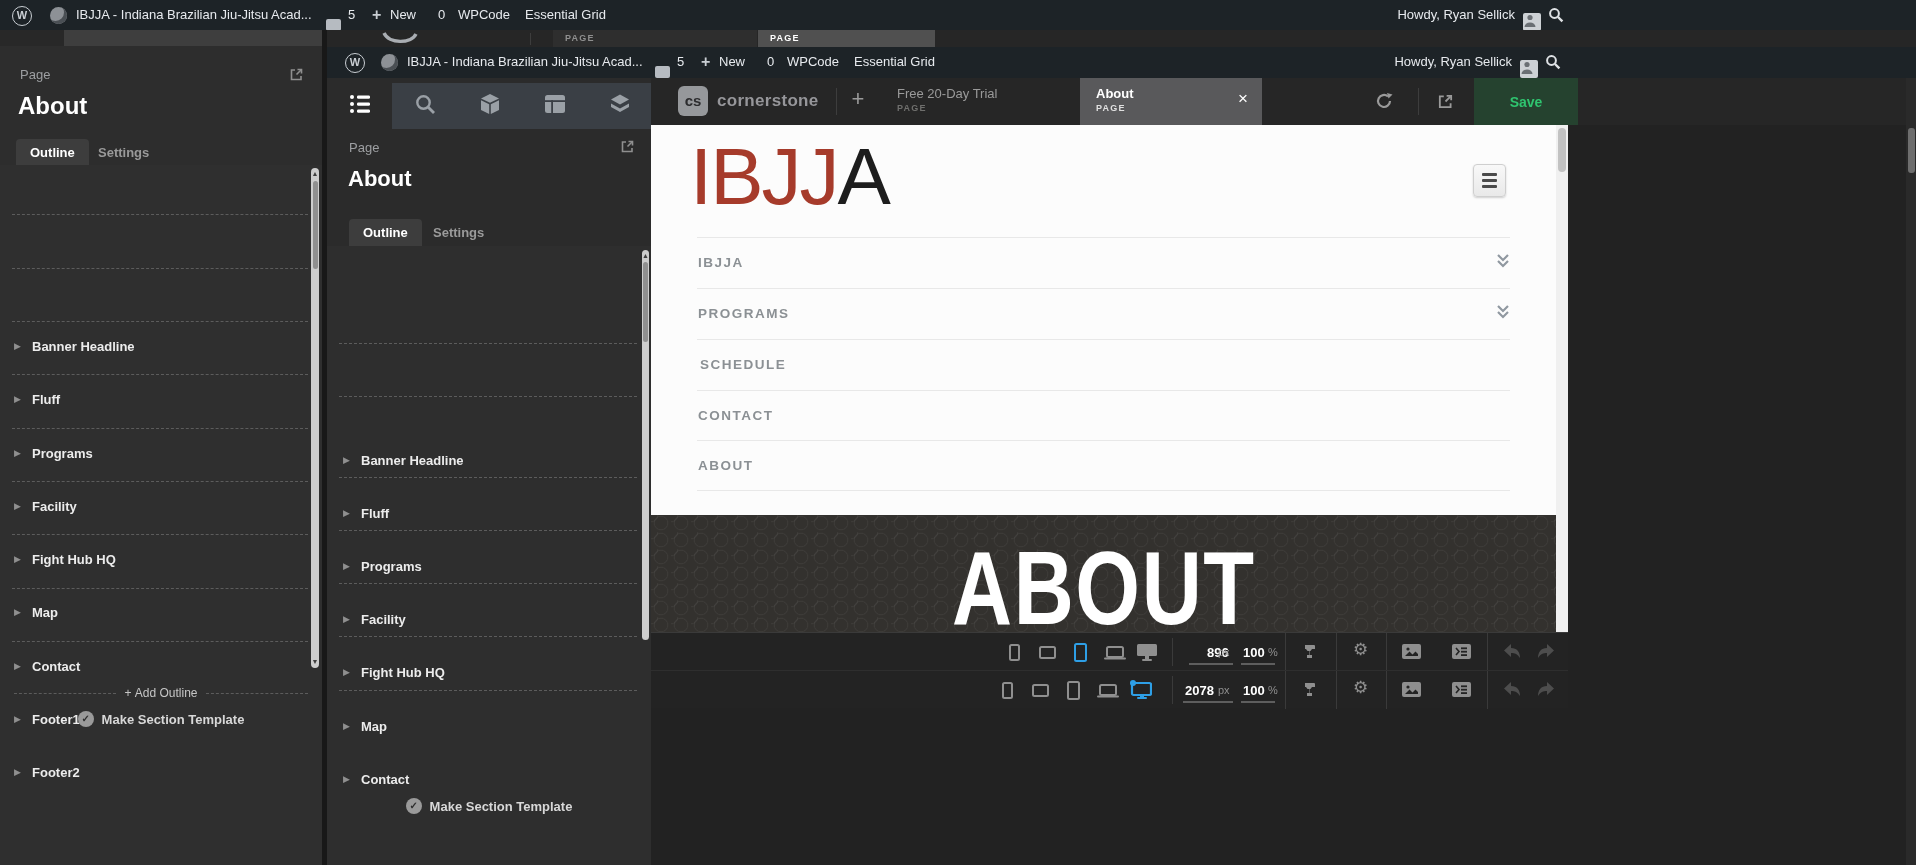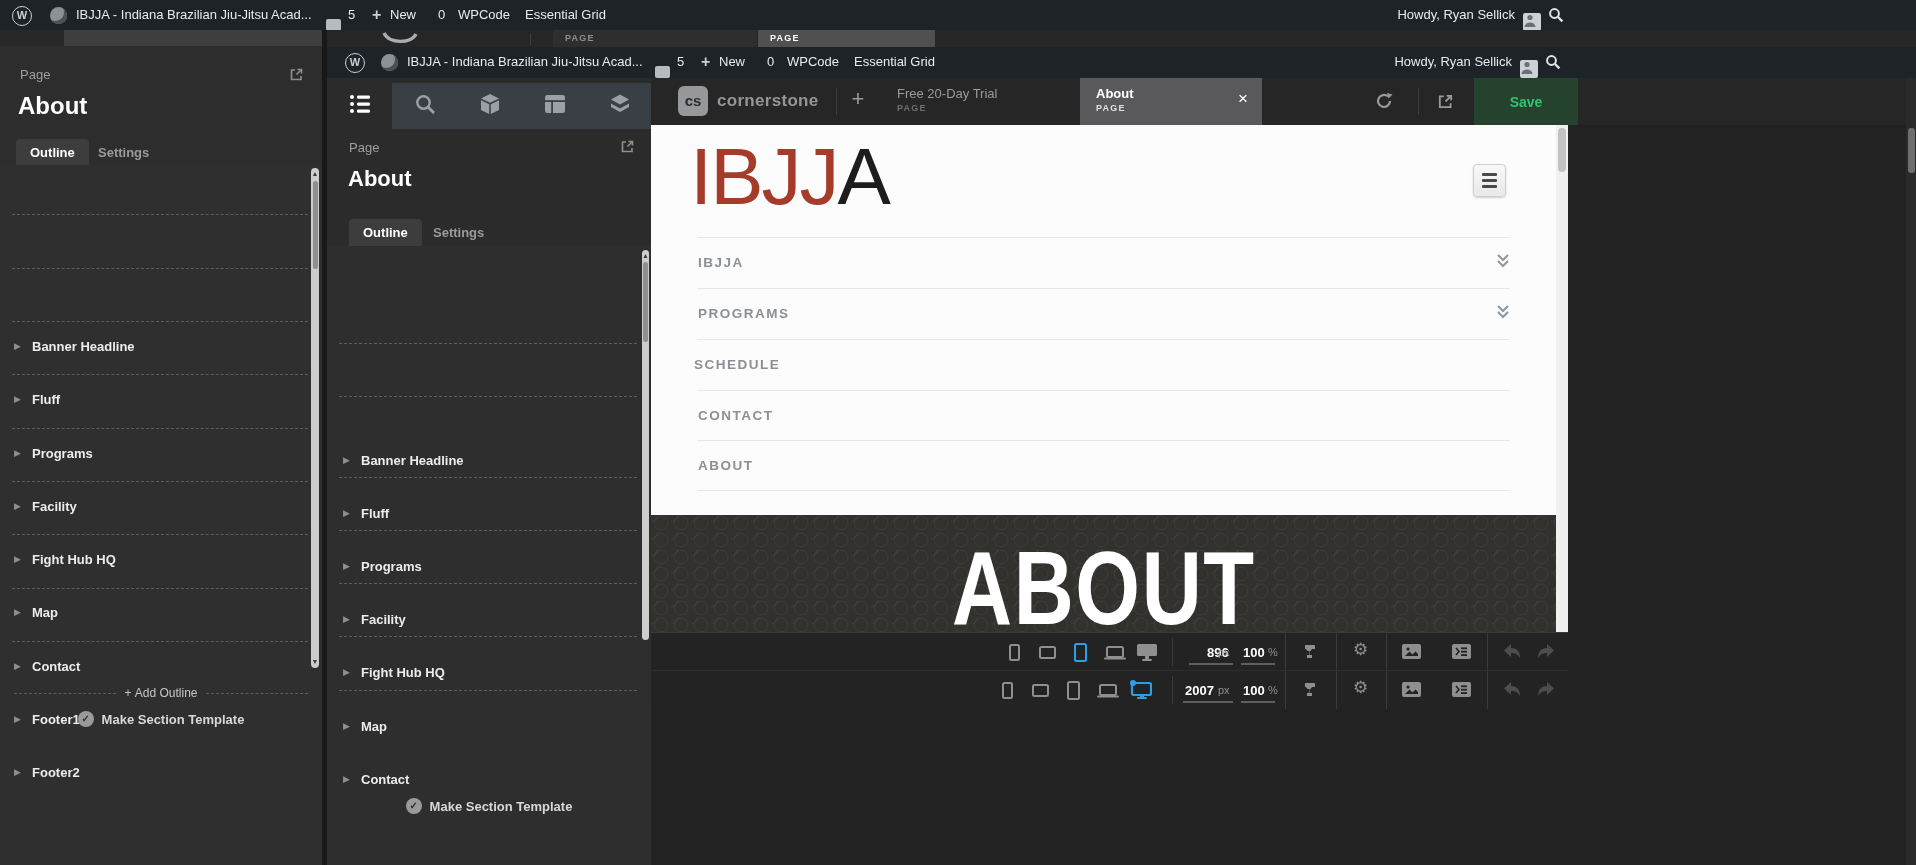--- a/index.html
+++ b/index.html
@@ -399,21 +399,21 @@
     </div>
     <div class="nav-divider abs" style="left:46px;top:163px;width:813px;"></div>
     <div class="abs nav-label" style="left:47px;top:181px;">PROGRAMS</div>
     <div class="abs" style="left:843px;top:178px;">
       <svg width="18" height="18" viewBox="0 0 18 18">
           <path d="M4 3 L9 8 L14 3" fill="none" stroke="#9098a0" stroke-width="2.2"></path>
           <path d="M4 9 L9 14 L14 9" fill="none" stroke="#9098a0" stroke-width="2.2"></path>
         </svg>
     </div>
     <div class="nav-divider abs" style="left:46px;top:214px;width:813px;"></div>
-    <div class="abs nav-label" style="left:43px;top:232px;">SCHEDULE</div>
+    <div class="abs nav-label" style="left:49px;top:232px;">SCHEDULE</div>
     <div class="nav-divider abs" style="left:46px;top:265px;width:813px;"></div>
     <div class="abs nav-label" style="left:47px;top:283px;">CONTACT</div>
     <div class="nav-divider abs" style="left:46px;top:315px;width:813px;"></div>
     <div class="abs nav-label" style="left:47px;top:333px;">ABOUT</div>
     <div class="nav-divider abs" style="left:46px;top:365px;width:813px;"></div>
 
     <div class="banner abs" style="left:0;top:390px;width:905px;height:117px;display:flex;align-items:flex-start;justify-content:center;overflow:hidden;">
       <div class="banner-title" style="margin-top:14px;">ABOUT</div>
     </div>
   </div>
@@ -507,21 +507,21 @@
     </div>
     <div class="abs" style="left:479px;top:9px;">
       <svg width="22" height="19" viewBox="0 0 22 19">
           <circle cx="3" cy="3" r="3" fill="#2e9fe6"></circle>
           <rect x="2" y="3" width="19" height="12" rx="1.5" fill="none" stroke="#2e9fe6" stroke-width="2.2"></rect>
           <rect x="10" y="15" width="4" height="2" fill="#2e9fe6"></rect>
           <rect x="7" y="17" width="10" height="2" rx="1" fill="#2e9fe6"></rect>
         </svg>
     </div>
     <div class="cell-div" style="left:521px;top:5px;height:28px;"></div>
-    <span class="abs px-val" style="left:534px;top:12px;">2007</span>
+    <span class="abs px-val" style="left:534px;top:12px;">2078</span>
       <span class="abs px-unit" style="left:567px;top:13px;">px</span>
     <div class="underline" style="left:532px;top:30px;width:50px;"></div>
     <span class="abs px-val" style="left:592px;top:12px;">100</span>
       <span class="abs px-unit" style="left:617px;top:13px;">%</span>
     <div class="underline" style="left:590px;top:30px;width:34px;"></div>
     <div class="cell-div" style="left:634px;top:0;height:38px;"></div>
     <div class="abs" style="left:651px;top:11px;">
       <svg width="16" height="16" viewBox="0 0 16 16">
           <path d="M3 1 h9 a1 1 0 0 1 1 1 v3 h-3 l-1.5 2 h-1 v4 h2.5 v3 H5 v-3 h2 v-4 H5.5 L4 5 H3 Z" fill="#8f8f8f"></path>
         </svg>

